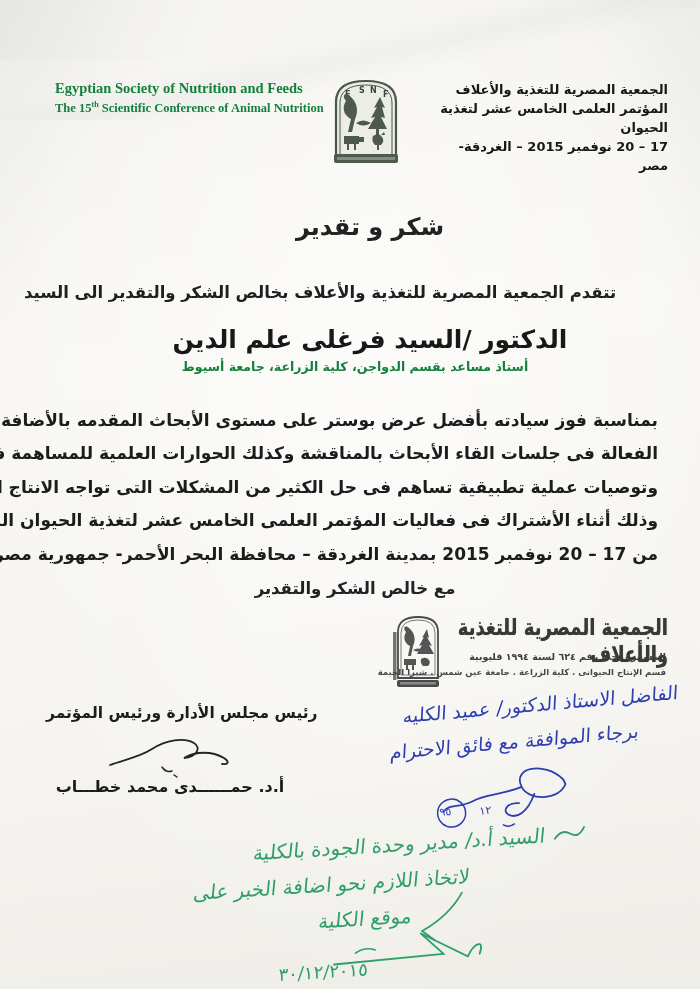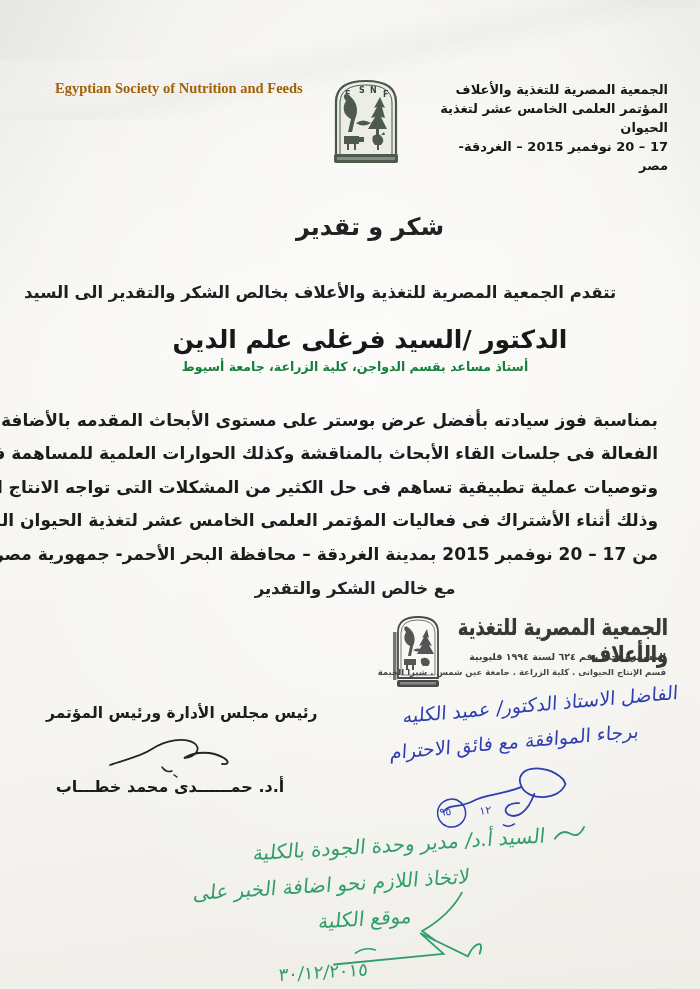--- a/index.html
+++ b/index.html
@@ -16,21 +16,21 @@
   .crease{position:absolute;pointer-events:none;}
   .crease1{left:0;top:820;width:700px;height:120px;
     background:linear-gradient(168deg, rgba(0,0,0,0) 40%, rgba(120,125,140,.06) 50%, rgba(0,0,0,0) 60%);}
   .crease2{left:0;top:180;width:700px;height:60px;
     background:linear-gradient(92deg, rgba(120,125,140,.04), rgba(0,0,0,0) 30%);}
 
   .abs{position:absolute;}
   .rtl{direction:rtl;unicode-bidi:embed;}
 
   
-  .hdr-en{left:55px;top:80px;width:280px;font-family:"Liberation Serif","DejaVu Serif",serif;font-weight:bold;color:#a16207;}
+  .hdr-en{left:55px;top:80px;width:280px;font-family:"Liberation Serif","DejaVu Serif",serif;font-weight:bold;color:#15803d;}
   .hdr-en .l1{font-size:14.5px;margin-bottom:3px;}
   .hdr-en .l2{font-size:12.5px;margin-bottom:3px;}
   .hdr-en .l3{font-size:12.5px;}
   .hdr-en sup{font-size:8px;}
 
   .logo-box{left:329px;top:74px;width:74px;height:92px;}
 
   .hdr-ar{left:430px;top:80px;width:238px;text-align:right;font-weight:bold;font-size:13px;line-height:19px;color:#171717;}
 
   .title{left:40px;top:213px;width:660px;text-align:center;font-size:24px;font-weight:bold;letter-spacing:1px;color:#222;}
@@ -77,20 +77,21 @@
   svg{display:block;}
 </style>
 </head>
 <body>
 
 <div class="crease crease1"></div>
 <div class="crease crease2"></div>
 
 <div class="abs hdr-en">
   <div class="l1">Egyptian Society of Nutrition and Feeds</div>
+  <div class="l2"><span>The 15</span><sup>th</sup><span> Scientific Conference of Animal Nutrition</span></div>
 </div>
 
 <div class="abs logo-box">
   <svg width="74" height="92" viewBox="0 0 74 92">
     <path d="M7,86 L7,28 Q7,7 37,7 Q67,7 67,28 L67,86 Z" fill="#eceee6" stroke="#49564a" stroke-width="2.2"></path>
     <path d="M11,82 L11,29 Q11,11 37,11 Q63,11 63,29 L63,82 Z" fill="none" stroke="#49564a" stroke-width="1"></path>
     <text x="16" y="23" font-size="8" font-weight="bold" fill="#3c483d">E</text>
     <text x="30" y="19" font-size="8" font-weight="bold" fill="#3c483d">S</text>
     <text x="41" y="19" font-size="8" font-weight="bold" fill="#3c483d">N</text>
     <text x="54" y="23" font-size="8" font-weight="bold" fill="#3c483d">F</text>

